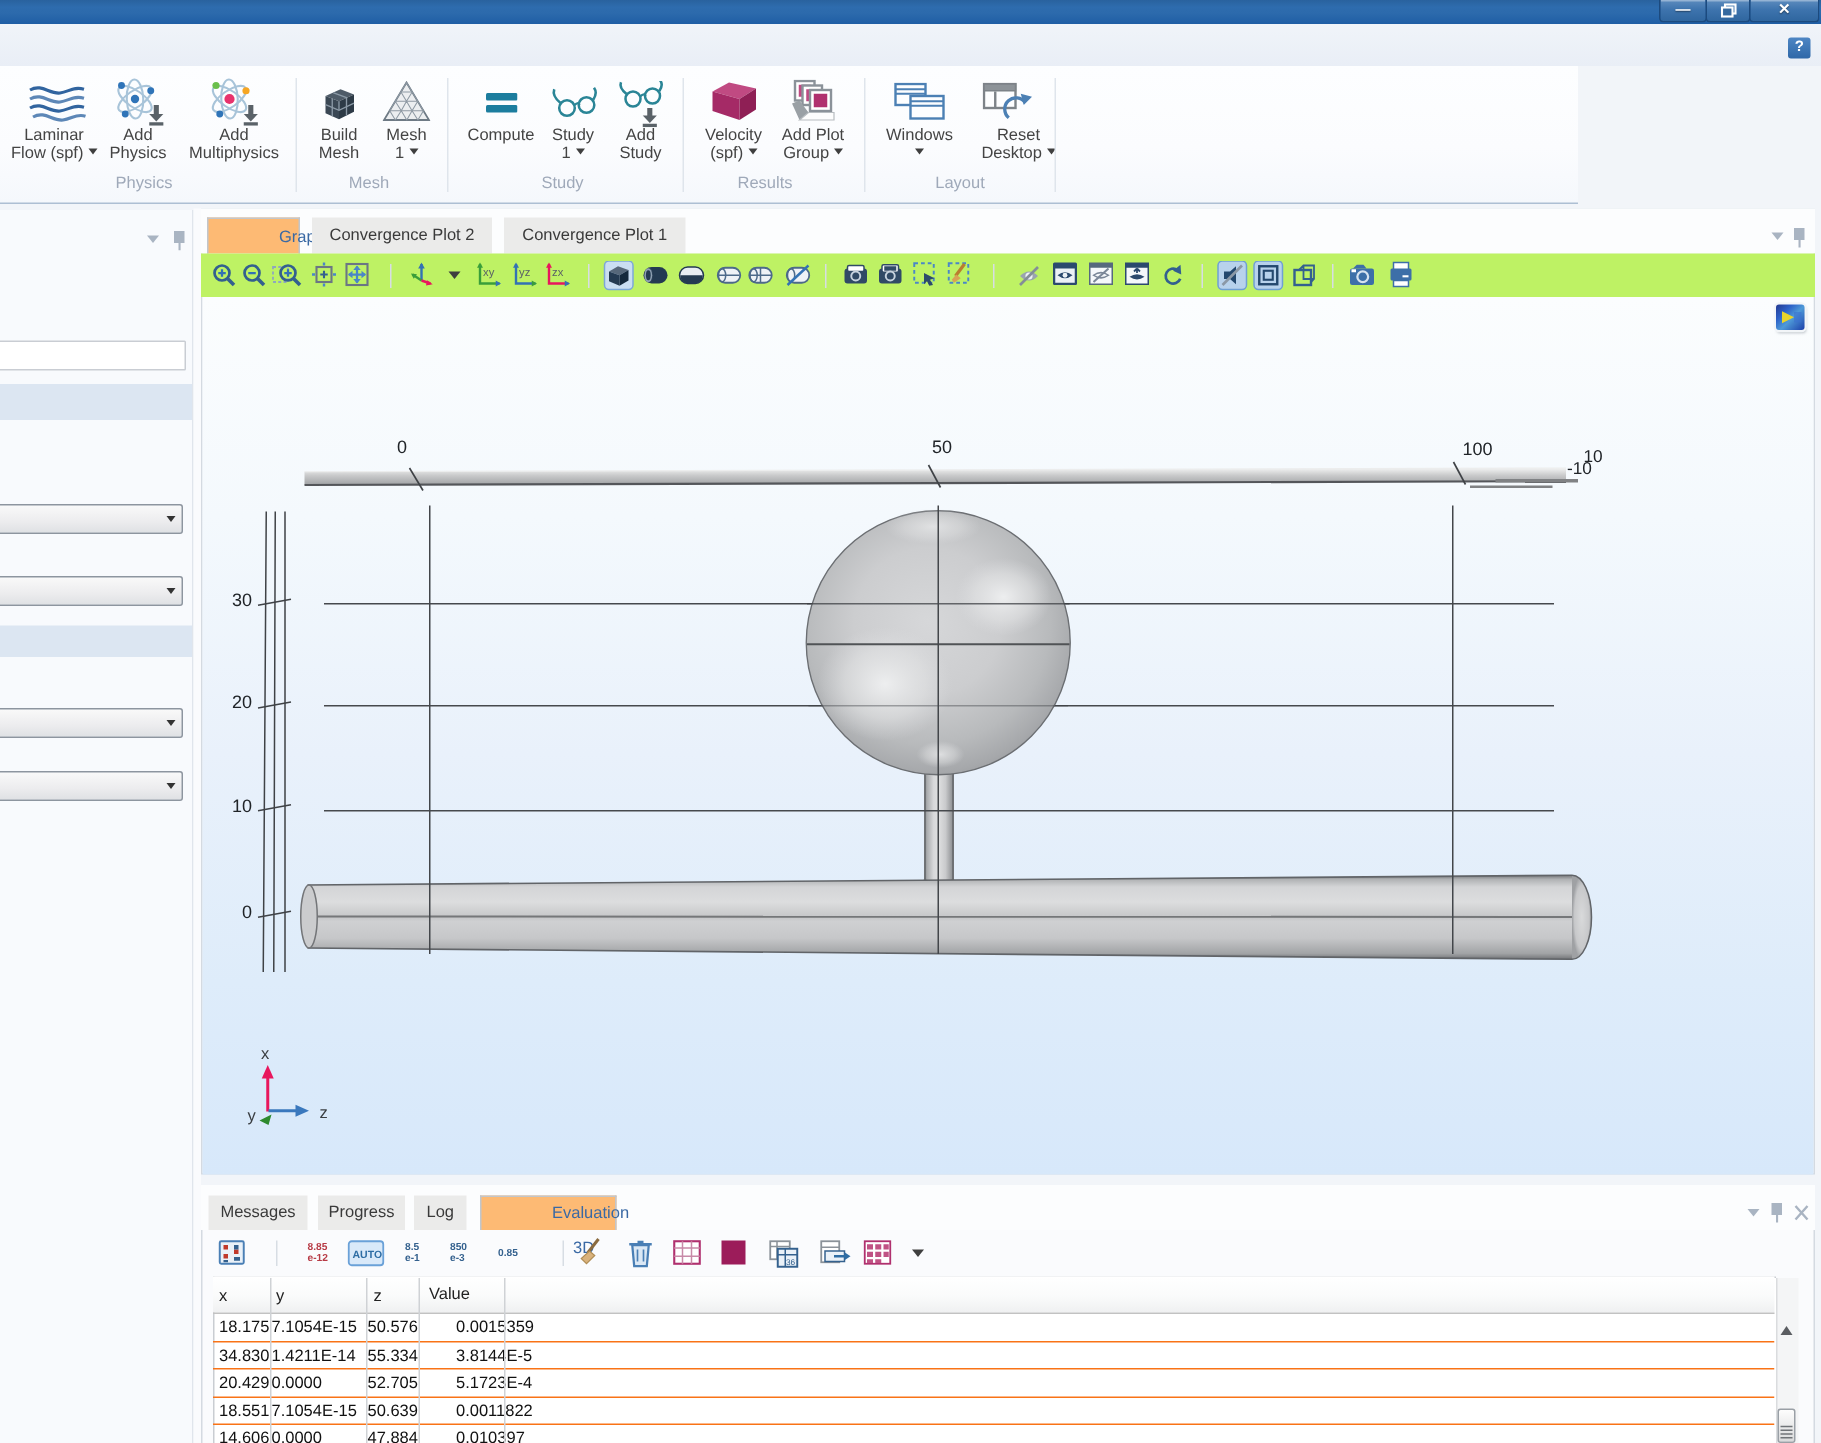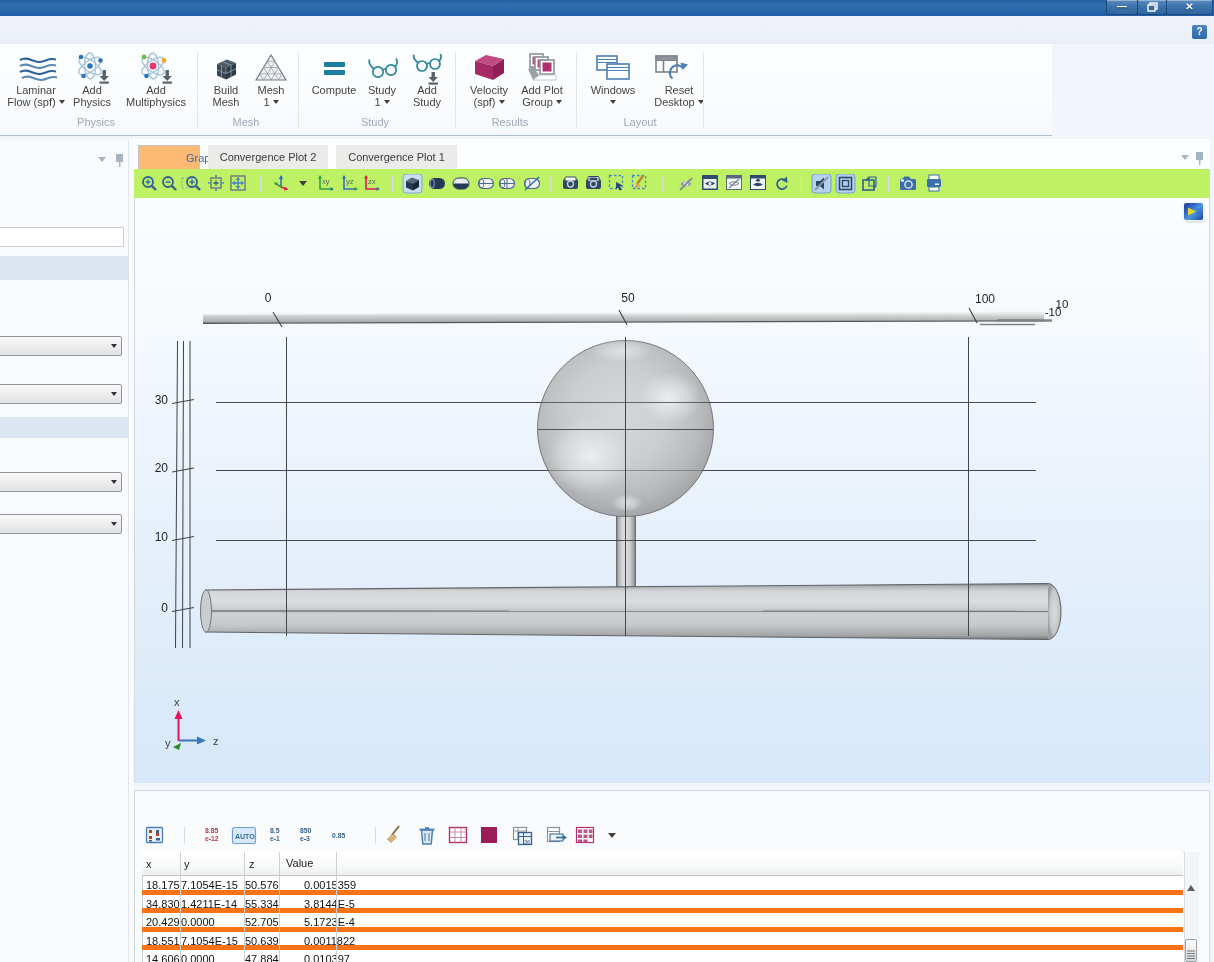--- a/index.html
+++ b/index.html
@@ -30,21 +30,21 @@
 .tabsel{background:#fdba74;border:1px solid #c2c6cb;border-bottom:none;color:#3a69a4;box-sizing:border-box;padding-left:47px;}
 #gfxtabs{left:134px;top:139px;width:1076px;height:30px;background:#fcfdfe;}
 #gfxtabs .tab{top:6px;height:24px;line-height:24px;}
 #gfxtoolbar{left:134px;top:169px;width:1076px;height:29px;background:#bef264;}
 #canvas{left:135px;top:198px;width:1074px;height:585px;background:linear-gradient(180deg,#fbfdfe 0%,#f4f9fd 25%,#e9f1fb 52%,#deecfa 78%,#d7e8fa 100%);}
 
 #botpanel{left:134px;top:790px;width:1076px;height:172px;background:#fafbfd;border:1px solid #d4dae1;border-bottom:none;box-sizing:border-box;}
 #bottabs{left:134px;top:790px;width:1076px;height:30px;background:#fcfdfe;}
 .btab{top:7px;}
 #bottoolbar{left:134px;top:820px;width:1076px;height:31px;}
-.trow{position:absolute;left:0;width:1041px;height:18.5px;border-bottom:5px solid #f97316;box-sizing:border-box;line-height:17px;}
+.trow{position:absolute;left:0;width:1041px;height:18.5px;border-bottom:1px solid #f97316;box-sizing:border-box;line-height:17px;}
 .trow span{position:absolute;top:1px;}
 .trow span:nth-child(1){left:4px;}
 .trow span:nth-child(2){left:39px;}
 .trow span:nth-child(3){left:103px;}
 .trow span:nth-child(4){left:138px;margin-left:24px;}
 .colline{top:852px;height:110px;width:1px;background:#cfd2d5;}
 </style>
 </head>
 <body>
 <div id="app">
@@ -527,20 +527,34 @@
 <polygon points="38,549 46,545 44,552" fill="#2e8a2e"></polygon>
 </svg>
 <div class="abs" style="left:1049px;top:5px;width:19px;height:17px;border-radius:2px;background:linear-gradient(135deg,#24388f 0%,#2d62c8 30%,#4e9ad8 55%,#1c3faa 100%);box-shadow:0 0 0 1.5px #f2f5f8, 1px 2px 2px rgba(140,150,160,0.6);"></div>
 <svg class="abs" style="left:1049px;top:5px;" width="19" height="17" viewBox="0 0 19 17">
         <polygon points="4,4.5 12,8.5 4,12.5" fill="#e8d42a"></polygon>
         <rect x="12" y="5" width="5" height="7" fill="#3a6fd0" opacity="0.55"></rect>
       </svg>
 </div>
 
 <div class="abs" id="botpanel"></div>
+<div class="abs" id="bottabs">
+<div class="tab btab" style="left:5px;width:66px;">Messages</div>
+<div class="tab btab" style="left:78px;width:58px;">Progress</div>
+<div class="tab btab" style="left:142px;width:35px;">Log</div>
+<div class="tab btab tabsel" style="left:186px;width:91px;">Evaluation 3D</div>
+<svg class="abs" style="left:1030px;top:12px;" width="44" height="14" viewBox="0 0 44 14">
+        <polygon points="1,4 9,4 5,9" fill="#a9b4c2"></polygon>
+        <g fill="#a9b4c2">
+          <rect x="17" y="0" width="7" height="8"></rect>
+          <rect x="20" y="8" width="1.4" height="5"></rect>
+        </g>
+        <path d="M33 2 L41 11 M41 2 L33 11" stroke="#a9b4c2" stroke-width="1.6"></path>
+      </svg>
+</div>
 <div class="abs" id="bottoolbar">
 <svg class="abs" style="left:10px;top:5px;" width="500" height="23" viewBox="0 0 500 23">
 <g transform="translate(2,2)">
           <rect x="0.5" y="0.5" width="16" height="15" rx="1" fill="#eaf1f8" stroke="#4a7fb5" stroke-width="1.3"></rect>
           <g fill="#c0392b">
             <rect x="3" y="3" width="3" height="3"></rect>
             <rect x="3" y="9" width="3" height="3"></rect>
             <rect x="10" y="6" width="3" height="3"></rect>
           </g>
           <g fill="#34618e">

